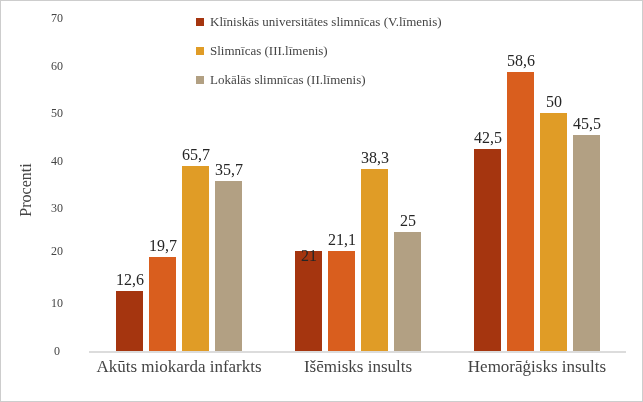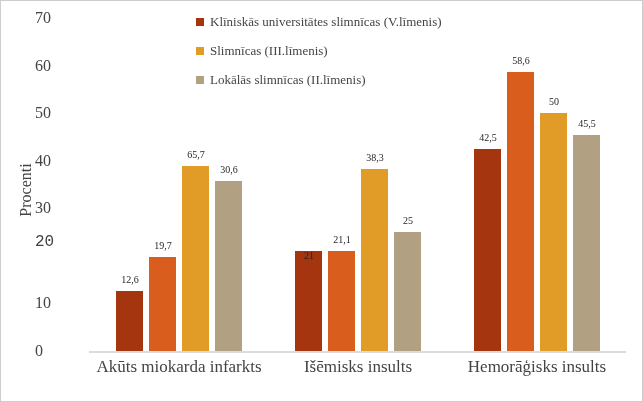--- a/index.html
+++ b/index.html
@@ -17,61 +17,61 @@
     left:88px; top:17px; width:537px; height:333px;
     border-bottom:2px solid #DCDCDC;
   }
   .y-axis-title {
     position:absolute; left:25px; top:189px;
     transform:translate(-50%,-50%) rotate(-90deg);
     font-size:16px; color:#444444; white-space:nowrap;
   }
   .ytick {
     position:absolute; left:34px; width:44px;
-    text-align:left; font-size:16px; line-height:20px; color:#444444;
+    text-align:center; font-size:12px; line-height:20px; color:#444444;
   }
   .bar { position:absolute; }
   .value-label {
     position:absolute; width:60px; text-align:center;
-    font-size:10px; line-height:20px; color:#262626; white-space:nowrap;
+    font-size:16px; line-height:20px; color:#262626; white-space:nowrap;
   }
   .cat-label {
     position:absolute; width:220px; text-align:center;
     font-size:17px; color:#444444; white-space:nowrap;
   }
   .legend { position:absolute; left:195px; top:7px; }
   .legend-row { display:flex; align-items:center; height:28.7px; }
   .legend-swatch { width:8px; height:8px; margin-right:6px; flex:none; }
   .legend-label { font-size:13px; color:#444444; white-space:nowrap; }
 </style>
 </head>
 <body>
 
 <div class="figure">
   <div class="y-axis-title">Procenti</div>
   <div class="plot"></div>
   <div id="yticks">
       <div class="ytick" style="top: 340px;">0</div>
       <div class="ytick" style="top: 292.429px;">10</div>
-      <div class="ytick" style="top: 231px; font-family: Liberation Mono, monospace;">20</div>
+      <div class="ytick" style="top: 240px;">20</div>
       <div class="ytick" style="top: 197.286px;">30</div>
       <div class="ytick" style="top: 149.714px;">40</div>
       <div class="ytick" style="top: 102.143px;">50</div>
       <div class="ytick" style="top: 54.5714px;">60</div>
       <div class="ytick" style="top: 7px;">70</div>
     </div>
   <div id="bars">
       <div class="bar" style="left: 115px; top: 290px; width: 27px; height: 60px; background: rgb(165, 53, 15);"></div>
       <div class="value-label" style="left: 99px; top: 269px;">12,6</div>
       <div class="bar" style="left: 148px; top: 256px; width: 27px; height: 94px; background: rgb(217, 94, 30);"></div>
       <div class="value-label" style="left: 132px; top: 235px;">19,7</div>
       <div class="bar" style="left: 181px; top: 165px; width: 27px; height: 185px; background: rgb(224, 156, 38);"></div>
       <div class="value-label" style="left: 165px; top: 144px;">65,7</div>
       <div class="bar" style="left: 214px; top: 180px; width: 27px; height: 170px; background: rgb(178, 160, 131);"></div>
-      <div class="value-label" style="left: 198px; top: 159px;">30,6</div>
+      <div class="value-label" style="left: 198px; top: 159px;">35,7</div>
       <div class="bar" style="left: 294px; top: 250px; width: 27px; height: 100px; background: rgb(165, 53, 15);"></div>
       <div class="value-label" style="left: 278px; top: 229px; margin-top: 16px;">21</div>
       <div class="bar" style="left: 327px; top: 250px; width: 27px; height: 100px; background: rgb(217, 94, 30);"></div>
       <div class="value-label" style="left: 311px; top: 229px;">21,1</div>
       <div class="bar" style="left: 360px; top: 168px; width: 27px; height: 182px; background: rgb(224, 156, 38);"></div>
       <div class="value-label" style="left: 344px; top: 147px;">38,3</div>
       <div class="bar" style="left: 393px; top: 231px; width: 27px; height: 119px; background: rgb(178, 160, 131);"></div>
       <div class="value-label" style="left: 377px; top: 210px;">25</div>
       <div class="bar" style="left: 473px; top: 148px; width: 27px; height: 202px; background: rgb(165, 53, 15);"></div>
       <div class="value-label" style="left: 457px; top: 127px;">42,5</div>

